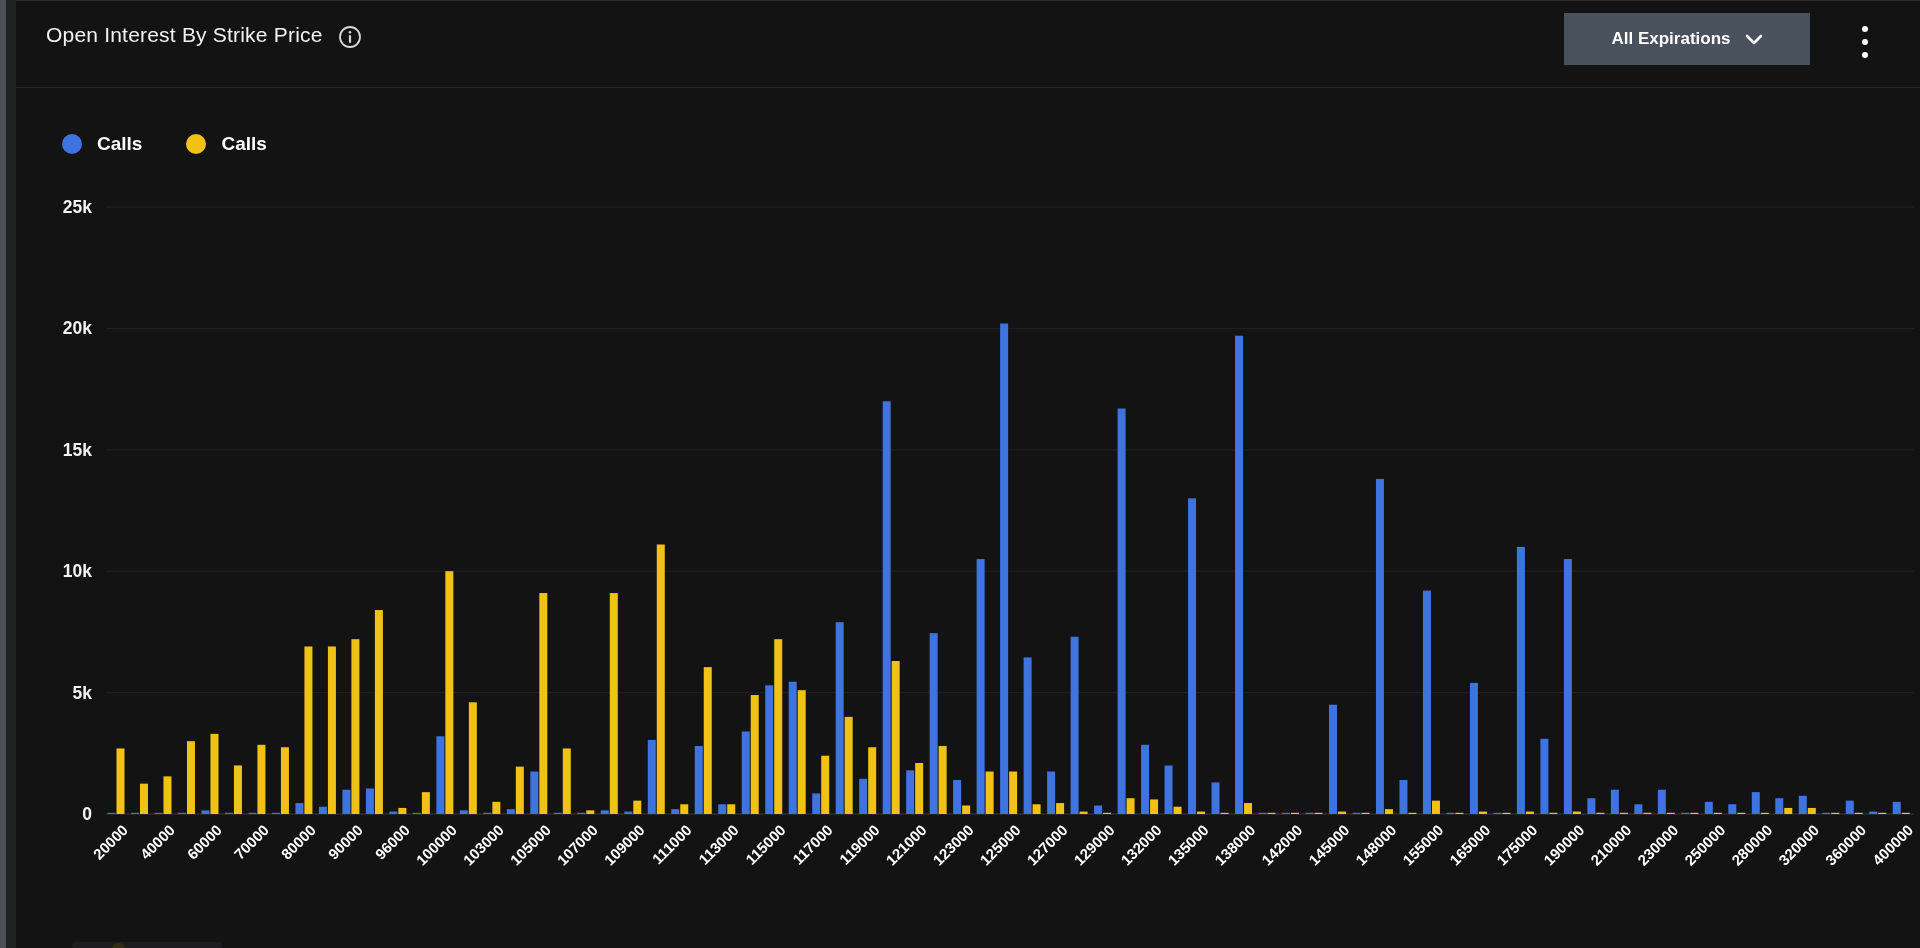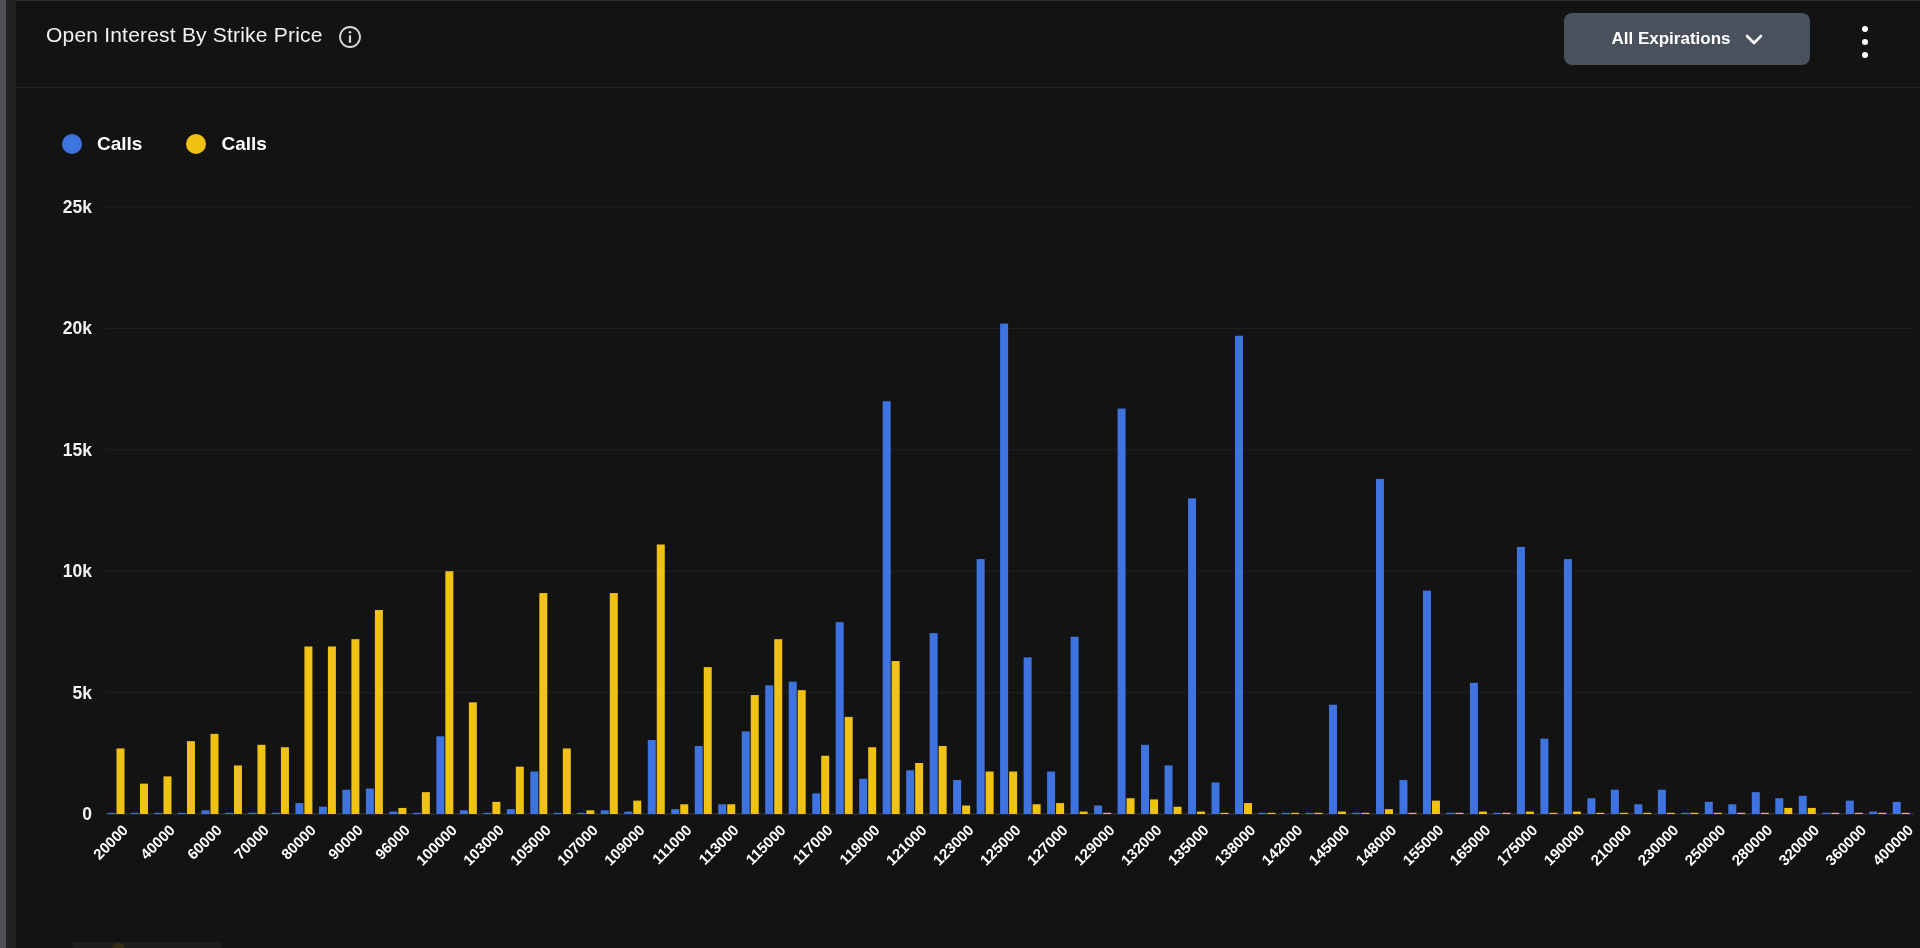--- a/index.html
+++ b/index.html
@@ -16,21 +16,21 @@
            background:#131314; border-top:1px solid #2c2d2f; }
 
   
   #header { position:absolute; left:0; top:0; width:100%; height:86px; }
   #page-title { position:absolute; left:30px; top:22px; font-size:21px; font-weight:500;
                 color:#f1f2f3; letter-spacing:0.2px; }
   #info-icon { position:absolute; left:322px; top:24px; width:24px; height:24px; }
   #header-divider { position:absolute; left:0; top:86px; width:100%; height:1px; background:#242527; }
 
   #expiration-btn { position:absolute; left:1548px; top:12px; width:246px; height:52px;
-                    background:#49515d; border:none; border-radius:8px; cursor:pointer;
+                    background:#49515d; border:none; border-radius:0; cursor:pointer;
                     display:flex; align-items:center; justify-content:center; gap:14px;
                     color:#ffffff; font-size:17px; font-weight:700;
                     font-family:"Liberation Sans", sans-serif; }
   #kebab-btn { position:absolute; left:1832px; top:18px; width:34px; height:46px; background:none;
                border:none; cursor:pointer; display:flex; flex-direction:column; align-items:center;
                justify-content:center; gap:7px; }
   .kebab-dot { width:6px; height:6px; border-radius:50%; background:#ffffff; }
 
   
   #legend { position:absolute; left:46px; top:132px; display:flex; gap:44px; }

